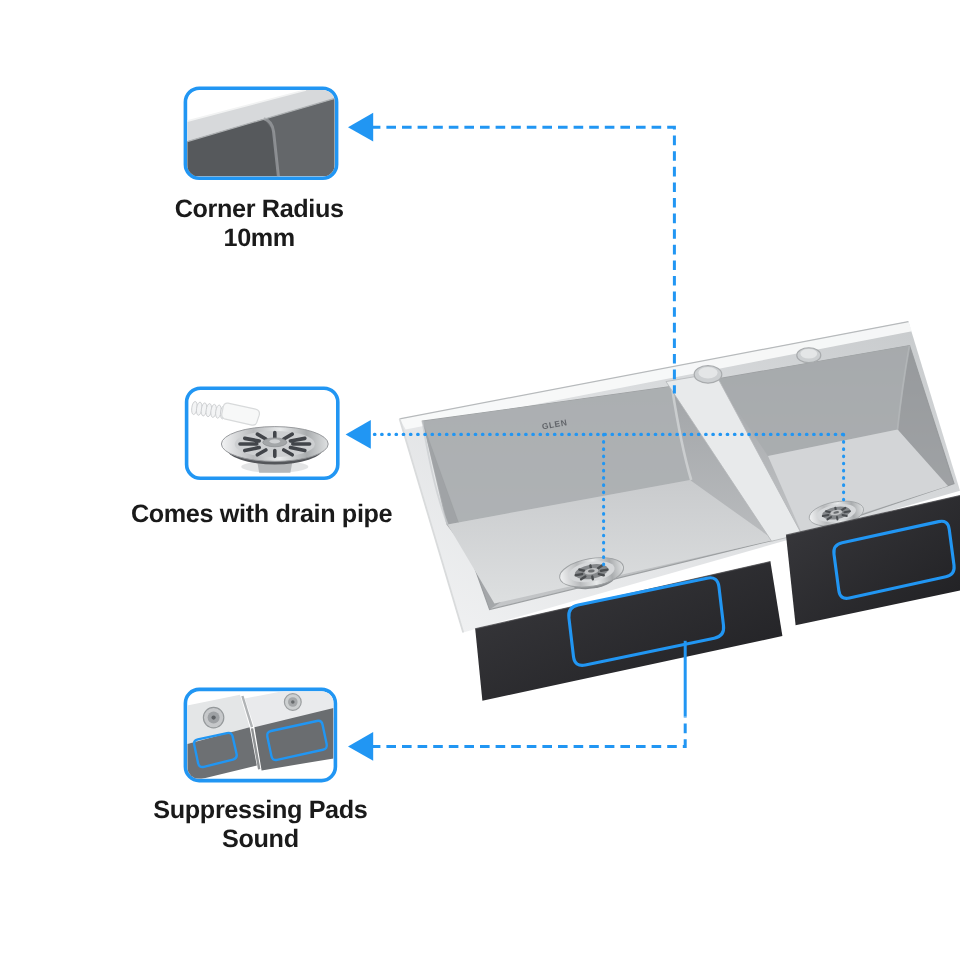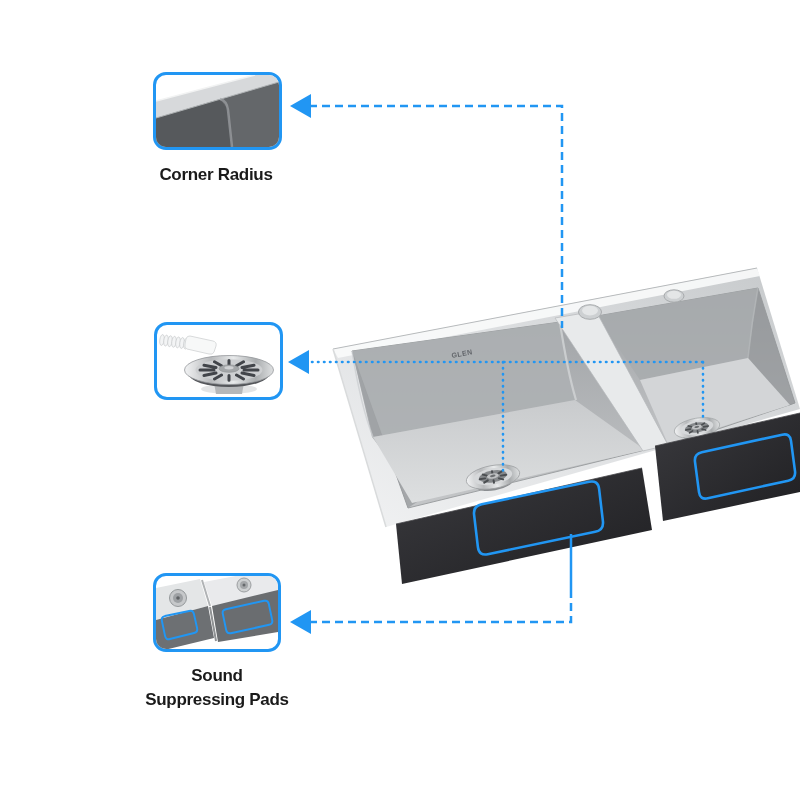--- a/index.html
+++ b/index.html
@@ -11,21 +11,21 @@
   .thumb-card{
     position:absolute;box-sizing:border-box;background:#ffffff;
     border:3px solid #2196f3;border-radius:13px;overflow:hidden;
   }
   .thumb-card svg{display:block;}
   .card-corner{left:153px;top:72px;width:129px;height:78px;}
   .card-drain{left:154px;top:322px;width:129px;height:78px;}
   .card-pads{left:153px;top:573px;width:128px;height:79px;}
   .caption{
     position:absolute;text-align:center;color:#1a1a1a;
-    font-weight:700;font-size:17px;line-height:24px;letter-spacing:-0.3px;
+    font-weight:700;font-size:21px;line-height:24px;letter-spacing:-0.3px;
   }
   .caption-corner{left:106px;top:163px;width:220px;}
   .caption-drain{left:100px;top:417px;width:236px;}
   .caption-pads{left:107px;top:664px;width:220px;}
 </style>
 </head>
 <body>
 
 <div class="stage">
 
@@ -197,21 +197,23 @@
       <path d="M0,44 L52,30 L58,62 L0,76 Z" fill="#6d7073"></path>
       <path d="M56,30 L122,14 L122,56 L62,66 Z" fill="#6a6d70"></path>
       <path d="M54,31 L60,65" stroke="#8f9294" stroke-width="2" fill="none"></path>
       <path d="M8.9,40.1 L33.1,34.9 Q37,34 37.9,37.9 L41.1,52.1 Q42,56 38.1,57 L13.9,63 Q10,64 9.1,60.1 L5.9,44.9 Q5,41 8.9,40.1 Z" fill="none" stroke="#2196f3" stroke-width="2"></path>
       <path d="M69.9,33.2 L108.1,24.8 Q112,24 112.8,27.9 L116.2,44.1 Q117,48 113.1,48.8 L74.9,57.2 Q71,58 70.2,54.1 L66.8,37.9 Q66,34 69.9,33.2 Z" fill="none" stroke="#2196f3" stroke-width="2"></path>
     </svg>
   </div>
 
   <div class="caption caption-corner">
     <div>Corner Radius</div>
+    <div>10mm</div>
   </div>
   <div class="caption caption-drain">
+    <div>Comes with drain pipe</div>
   </div>
   <div class="caption caption-pads">
+    <div>Suppressing Pads</div>
     <div>Sound</div>
-    <div>Suppressing Pads</div>
   </div>
 
 </div>
 
 </body></html>

